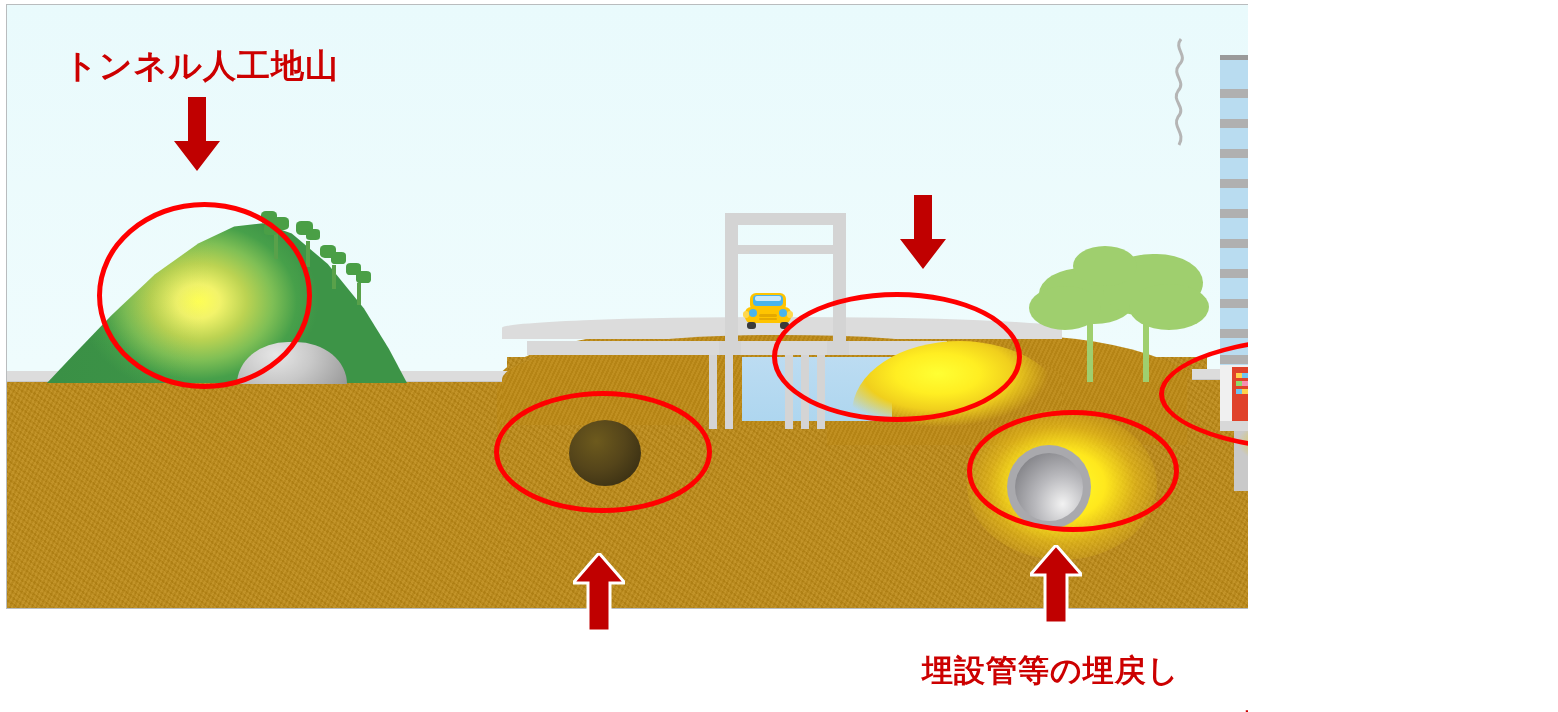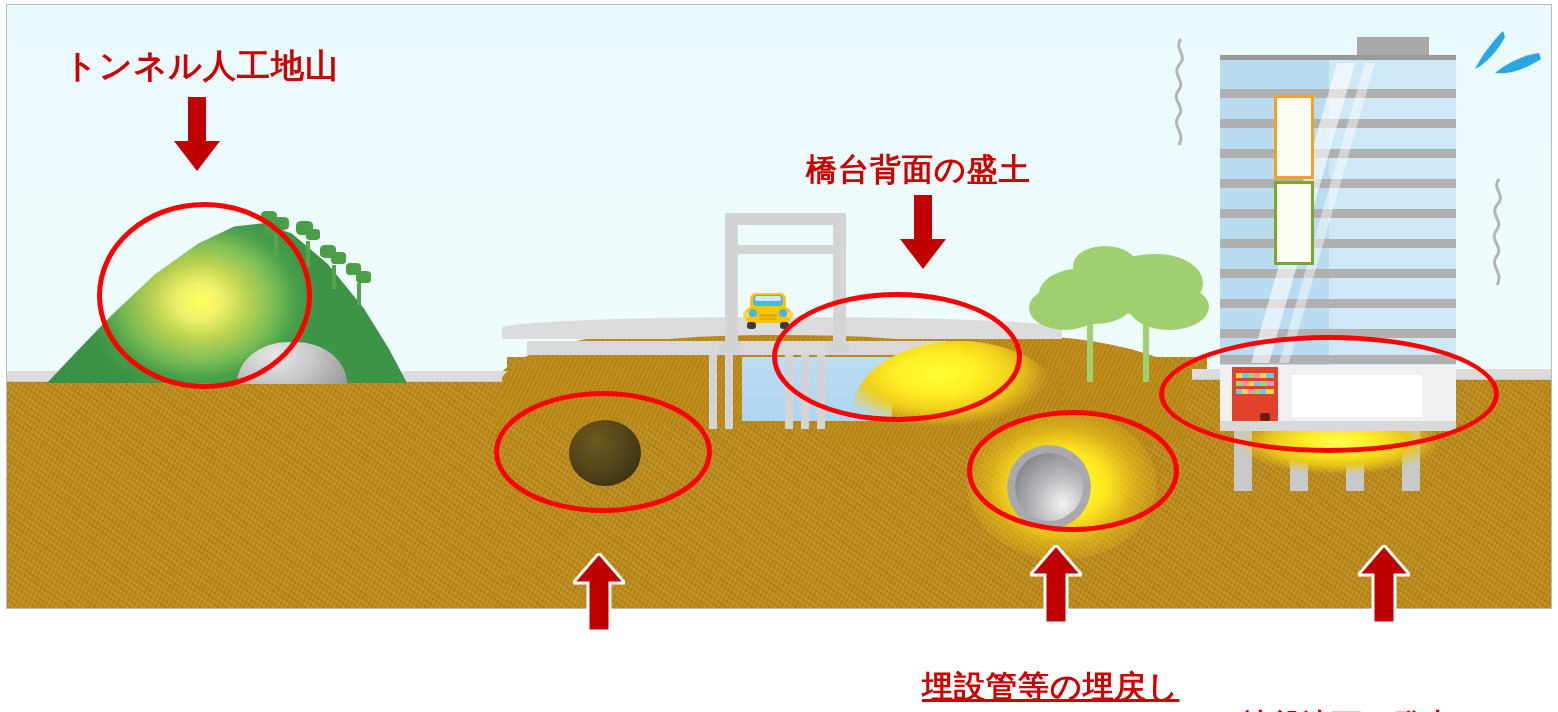--- a/index.html
+++ b/index.html
@@ -1,18 +1,18 @@
 <!DOCTYPE html>
 <html><head>
 <meta charset="utf-8">
 <style>
   html,body{margin:0;padding:0;background:#ffffff;}
   body{font-family:"Liberation Sans","DejaVu Sans",sans-serif;}
   #stage{
-    position:relative;width:1558px;height:712px;background:#ffffff;
+    position:relative;width:1248px;height:712px;background:#ffffff;
     overflow:hidden;
   }
   
   #frame{
     position:absolute;left:6px;top:4px;width:1546px;height:605px;
     background:#eafbfc;
     border:1px solid #b9bcbe;
     box-sizing:border-box;
     overflow:hidden;
   }
@@ -170,21 +170,21 @@
   #ar-pipe{left:1030px;top:545px;}
   #ar-bld{left:1358px;top:545px;}
   
   .label{
     position:absolute;color:#cc0000;font-weight:bold;
     letter-spacing:1px;white-space:pre;line-height:1.22;
   }
   #lb-hill{left:64px;top:46px;font-size:33px;}
   #lb-bridge{left:806px;top:151px;font-size:31px;}
   #lb-cavity{left:499px;top:636px;font-size:31px;}
-  #lb-pipe{left:922px;top:668px;font-size:31px;text-decoration:underline;}
+  #lb-pipe{left:922px;top:652px;font-size:31px;}
   #lb-building{left:1242px;top:632px;font-size:29px;line-height:1.28;text-align:left;}
 </style>
 </head>
 <body>
 
 <div id="stage">
 
   <div id="frame">
     <div id="sky"></div>
 
@@ -352,21 +352,20 @@
   </svg>
   <svg class="arrow-up" id="ar-pipe" viewBox="0 0 52 78">
     <path d="M26 0 L52 30 H37 V78 H15 V30 H0 Z" fill="#c00000" stroke="#ffffff" stroke-width="3"></path>
   </svg>
   <svg class="arrow-up" id="ar-bld" viewBox="0 0 52 78">
     <path d="M26 0 L52 30 H37 V78 H15 V30 H0 Z" fill="#c00000" stroke="#ffffff" stroke-width="3"></path>
   </svg>
 
   <div class="label" id="lb-hill">トンネル人工地山</div>
 
-  <div class="label" id="lb-bridge">橋台背面の盛土</div>
 
 
   <div class="label" id="lb-pipe">埋設管等の埋戻し</div>
 
   <div class="label" id="lb-building">
     <div>地盤沈下で発生した</div>
     
   </div>
 
 </div>

